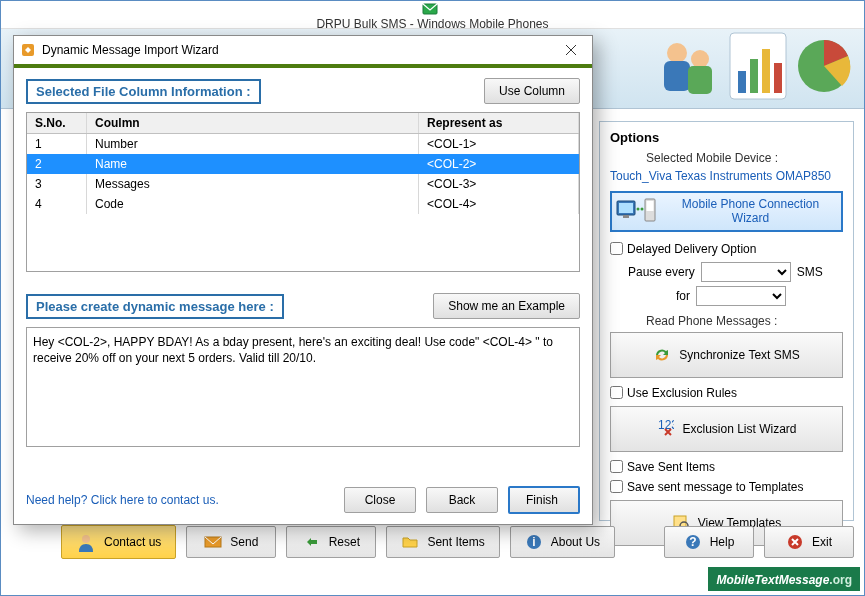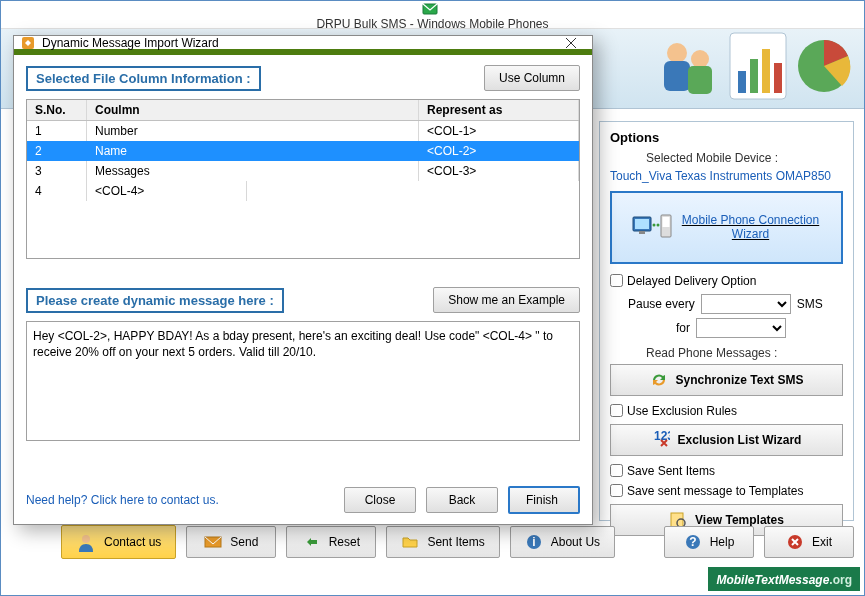--- a/index.html
+++ b/index.html
@@ -12,21 +12,21 @@
 .main-titlebar .title-text { flex: 1; color: #333; }
 .win-controls { display: flex; gap: 0; }
 .win-btn { width: 44px; height: 26px; display: flex; align-items: center; justify-content: center; cursor: pointer; }
 
 
 .header-area { height: 80px; background: linear-gradient(180deg, #e8f2f8 0%, #d0e4f0 100%); position: relative; overflow: hidden; border-bottom: 1px solid #b0c4d4; }
 .header-graphics { position: absolute; right: 10px; top: 2px; display: flex; gap: 6px; align-items: center; }
 
 
 .modal { position: absolute; left: 12px; top: 34px; width: 580px; height: 490px; background: #fff; border: 1px solid #8a8a8a; box-shadow: 6px 6px 18px rgba(0,0,0,0.3); z-index: 10; }
-.modal-titlebar { height: 19px; background: #fff; display: flex; align-items: center; padding: 0 6px; border-bottom: 6px solid #4d7c0f; }
+.modal-titlebar { height: 32px; background: #fff; display: flex; align-items: center; padding: 0 6px; border-bottom: 4px solid #4d7c0f; }
 .modal-titlebar .title-text { flex: 1; }
 .modal-close { width: 30px; height: 26px; display: flex; align-items: center; justify-content: center; cursor: pointer; }
 .modal-body { padding: 10px 12px; }
 
 .section-row { display: flex; align-items: center; gap: 8px; margin-bottom: 8px; }
 .section-label { border: 2px solid #2a6ea8; padding: 3px 8px; font-weight: bold; color: #2a6ea8; font-size: 13px; }
 .section-row .spacer { flex: 1; }
 .std-btn { background: linear-gradient(180deg, #f8f8f8, #e0e0e0); border: 1px solid #a0a0a0; padding: 5px 14px; cursor: pointer; font-size: 12px; border-radius: 2px; }
 .std-btn.primary { border: 2px solid #2a78c8; padding-left: 10px; }
 
@@ -44,27 +44,27 @@
 
 .modal-footer { position: absolute; bottom: 10px; left: 12px; right: 12px; display: flex; align-items: center; gap: 10px; }
 .help-link { color: #1a5eb8; cursor: pointer; flex: 1; }
 .footer-btn { min-width: 72px; text-align: center; }
 
 
 .options-panel { position: absolute; right: 10px; top: 120px; width: 255px; height: 400px; border: 1px solid #b0c4d4; padding: 8px 10px; background: #fff; }
 .options-title { font-weight: bold; margin-bottom: 6px; font-size: 13px; }
 .opt-label { color: #333; margin-bottom: 4px; margin-left: 36px; }
 .device-link { color: #1a5eb8; margin-bottom: 8px; display: block; }
-.wizard-btn { width: 100%; background: linear-gradient(180deg, #eaf4ff, #cfe6fb); border: 2px solid #2a78c8; padding: 20px; display: flex; align-items: center; gap: 8px; cursor: pointer; margin-bottom: 10px; text-decoration: underline; }
+.wizard-btn { width: 100%; background: linear-gradient(180deg, #eaf4ff, #cfe6fb); border: 2px solid #2a78c8; padding: 4px; display: flex; align-items: center; gap: 8px; cursor: pointer; margin-bottom: 10px; }
 .wizard-btn .wiz-icon { width: 40px; height: 28px; }
 .wizard-btn .wiz-text { color: #1a5eb8; text-align: center; flex: 1; line-height: 1.2; }
 .chk-row { display: flex; align-items: center; gap: 4px; margin: 6px 0; }
 .inline-row { display: flex; align-items: center; gap: 6px; margin: 4px 0 4px 18px; }
 .sel { border: 1px solid #a0a0a0; background: #fff; height: 20px; width: 90px; }
-.opt-btn { width: 100%; background: linear-gradient(180deg, #fafafa, #e4e4e4); border: 1px solid #a0a0a0; padding: 6px; display: flex; align-items: center; justify-content: center; gap: 8px; cursor: pointer; margin: 4px 0; font-weight: bold; }
+.opt-btn { width: 100%; background: linear-gradient(180deg, #fafafa, #e4e4e4); border: 1px solid #a0a0a0; padding: 13px; display: flex; align-items: center; justify-content: center; gap: 8px; cursor: pointer; margin: 4px 0; }
 .section-gap { margin-top: 8px; }
 
 
 .bottom-bar { position: absolute; left: 10px; right: 10px; bottom: 36px; display: flex; gap: 10px; align-items: center; }
 .bottom-btn { background: linear-gradient(180deg, #fafafa, #e4e4e4); border: 1px solid #a0a0a0; padding: 6px 14px; display: flex; align-items: center; gap: 8px; cursor: pointer; border-radius: 2px; min-width: 90px; justify-content: center; }
 .bottom-btn.contact { background: linear-gradient(180deg, #ffe38a, #ffd24a); border-color: #c9a227; }
 .bottom-bar .push { flex: 1; }
 
 
 .watermark { position: absolute; right: 4px; bottom: 4px; background: #1a7a4a; color: #fff; padding: 4px 8px; font-weight: bold; font-size: 14px; font-style: italic; }
@@ -300,26 +300,27 @@
               <div class="col-col">Name</div>
               <div class="col-rep">&lt;COL-2&gt;</div>
             </div>
             <div class="grid-row">
               <div class="col-sno">3</div>
               <div class="col-col">Messages</div>
               <div class="col-rep">&lt;COL-3&gt;</div>
             </div>
             <div class="grid-row">
               <div class="col-sno">4</div>
+              <div class="col-col">Code</div>
               <div class="col-rep">&lt;COL-4&gt;</div>
             </div>
           </div>
       </div>
 
-      <div class="section-row" style="margin-top:28px">
+      <div class="section-row" style="margin-top:21px">
         <div class="section-label">Please create dynamic message here :</div>
         <div class="spacer"></div>
         <button class="std-btn">Show me an Example</button>
       </div>
 
       <textarea class="msg-area" style="">Hey &lt;COL-2&gt;, HAPPY BDAY! As a bday present, here's an exciting deal! Use code" &lt;COL-4&gt; " to receive 20% off on your next 5 orders. Valid till 20/10.</textarea>
 
       <div class="modal-footer">
         <a class="help-link">Need help? Click here to contact us.</a>
         <button class="std-btn footer-btn">Close</button>

